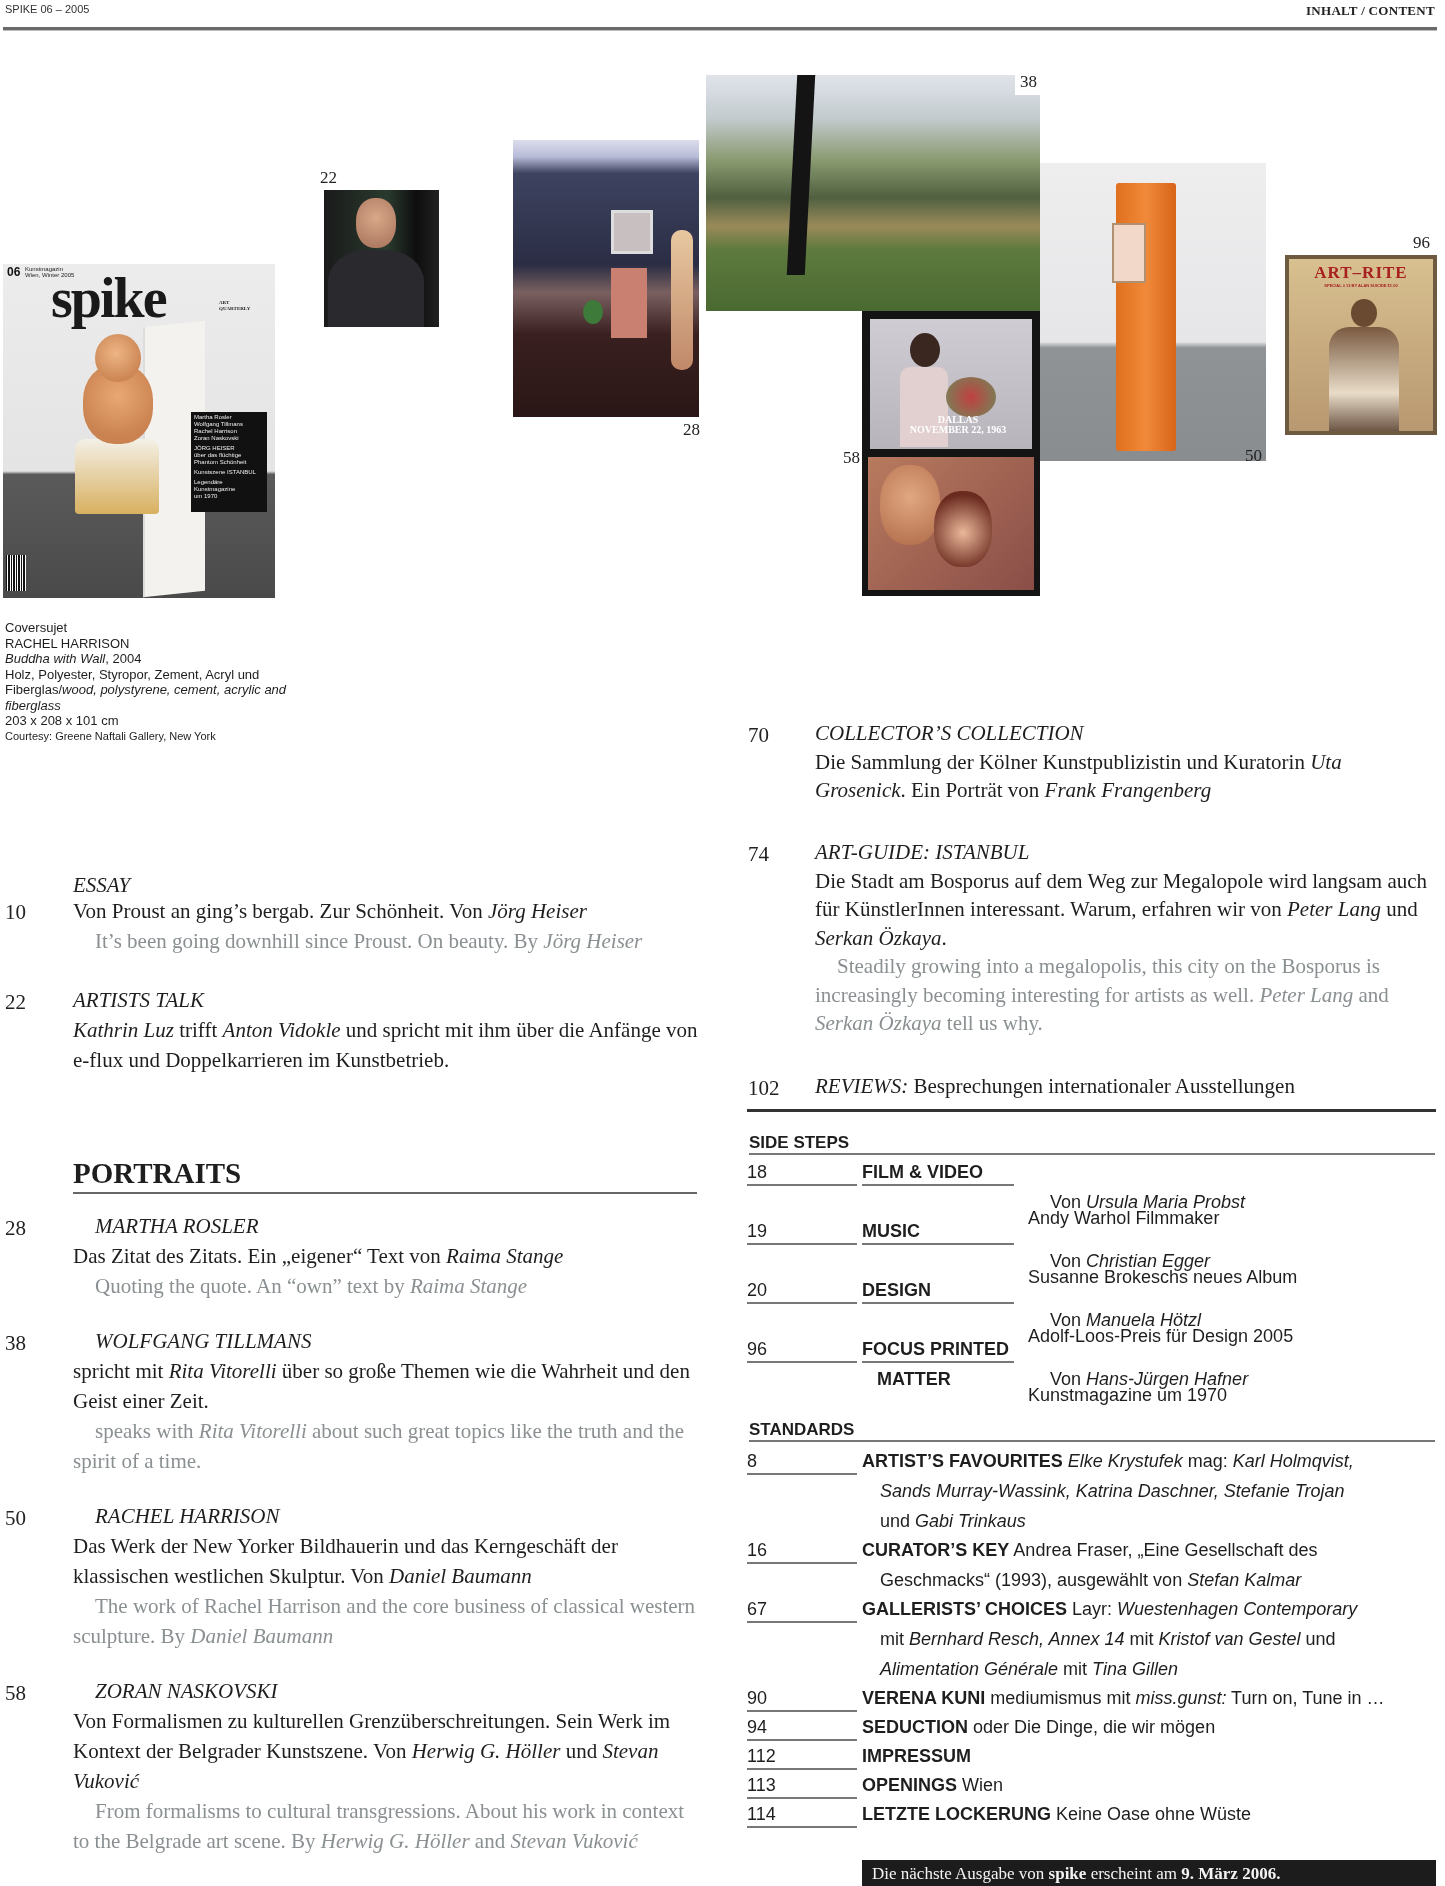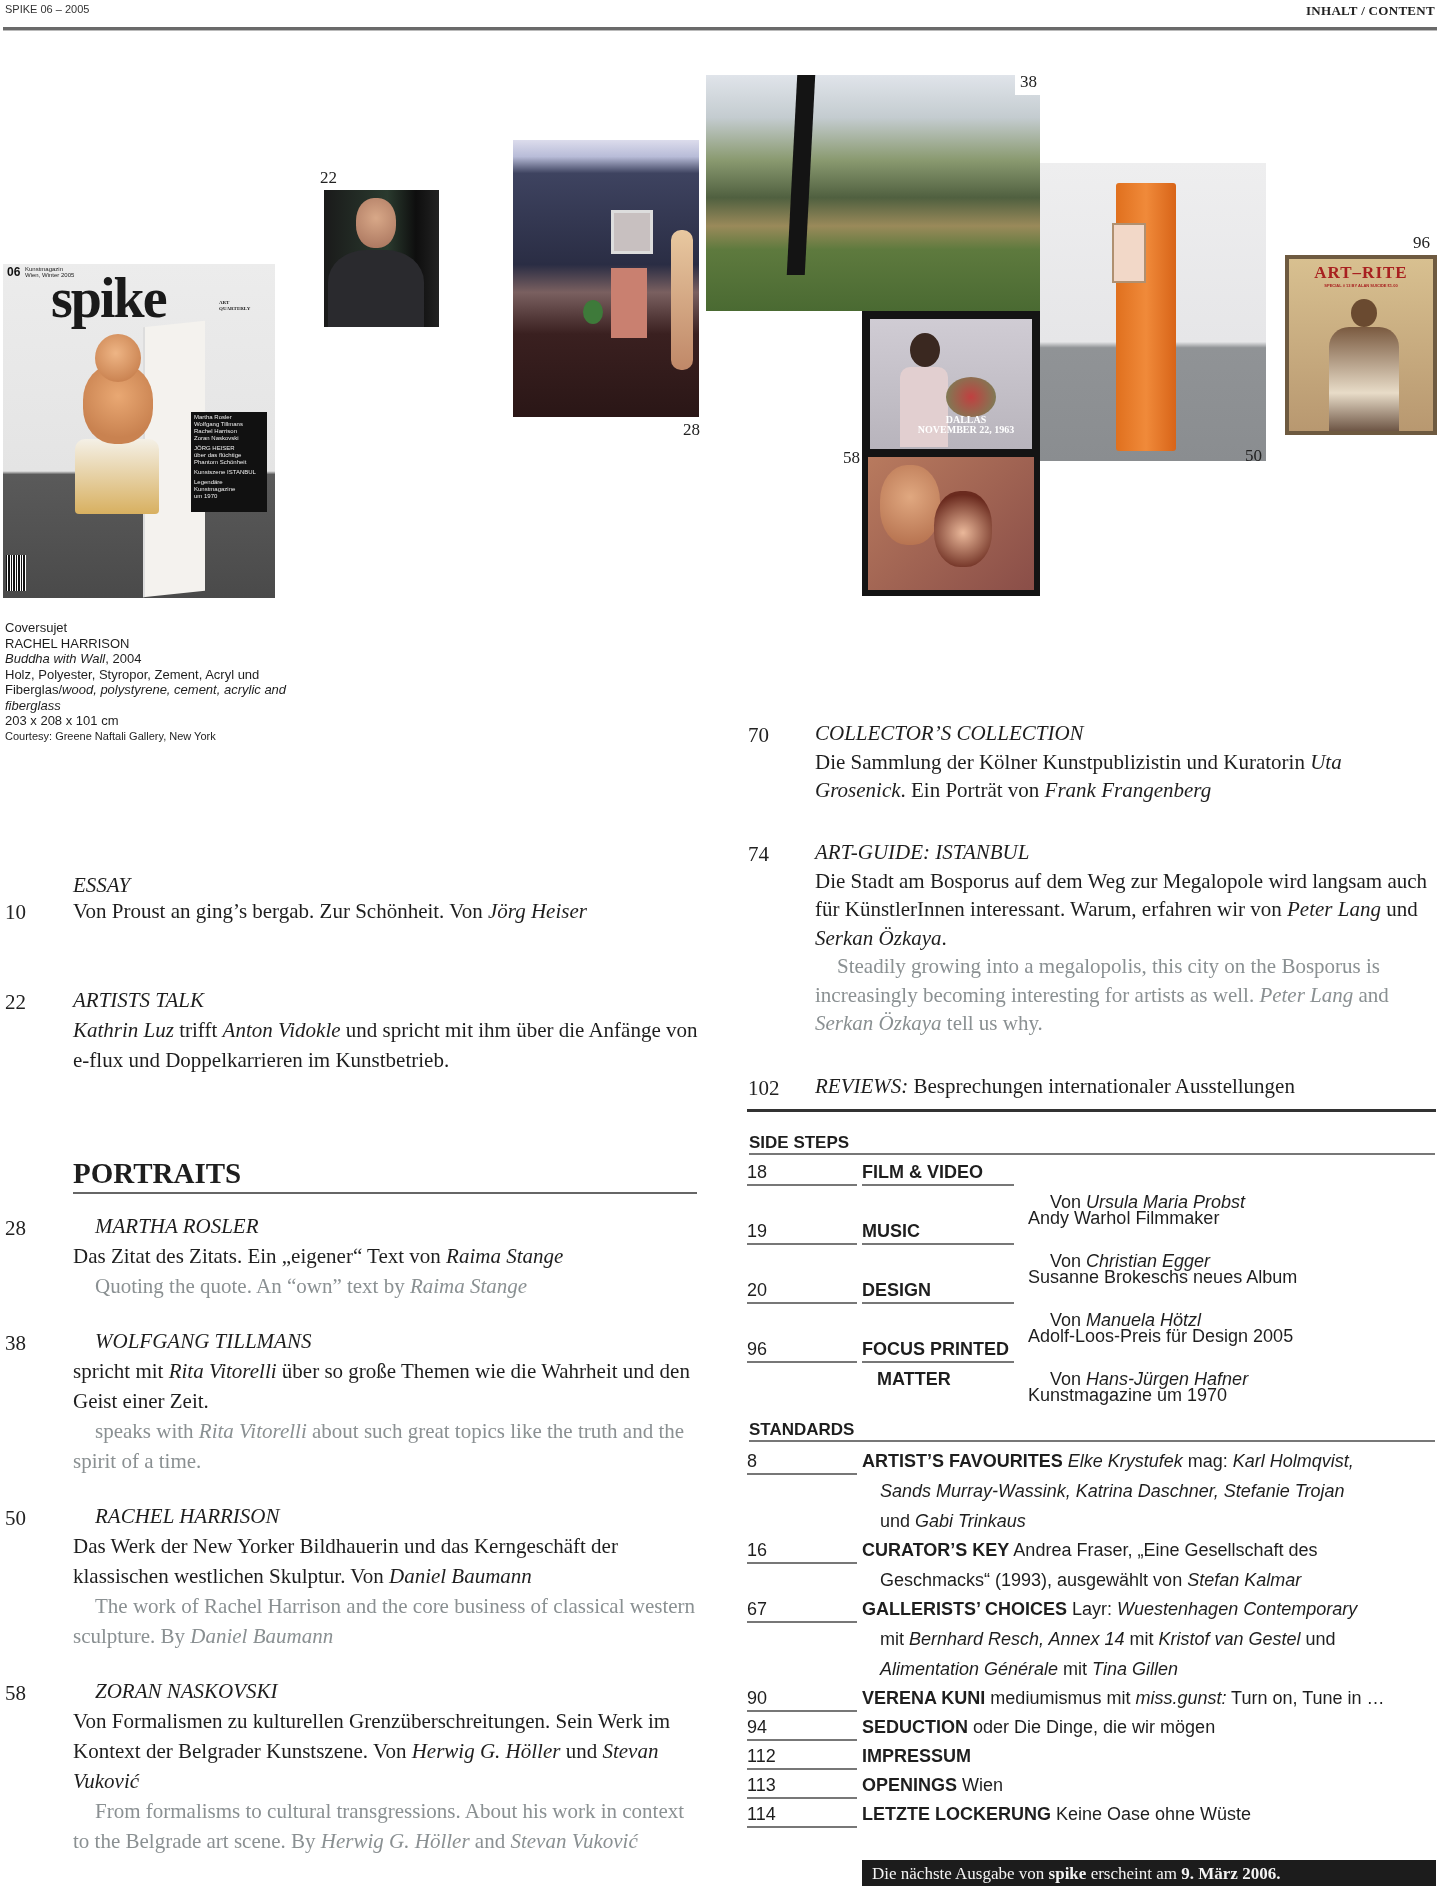--- a/index.html
+++ b/index.html
@@ -110,21 +110,21 @@
   <div style="position:absolute;left:86px;top:0;width:18px;height:200px;background:#141414;transform:skewX(-3deg);"></div>
 </div>
 <div style="position:absolute;left:1015px;top:73px;width:25px;height:22px;background:#fff;"></div>
 <div class="pnum" style="left:1020px;top:72px;">38</div>
 
 <div class="img" style="left:862px;top:311px;width:178px;height:285px;background:#141414;">
   <div style="position:absolute;left:8px;top:8px;width:162px;height:130px;background:linear-gradient(180deg,#d0ccd4,#b8b4bc);">
     <div style="position:absolute;left:40px;top:14px;width:30px;height:34px;border-radius:50%;background:#3a2820;"></div>
     <div style="position:absolute;left:30px;top:48px;width:48px;height:80px;background:#e2cfd0;border-radius:10px 10px 0 0;"></div>
     <div style="position:absolute;left:76px;top:58px;width:50px;height:40px;border-radius:50%;background:radial-gradient(circle,#c04040,#6e8a5a);"></div>
-    <div style="position:absolute;left:0;top:96px;width:176px;text-align:center;color:#fff;font:bold 10px 'Liberation Serif',serif;line-height:10px;padding-left:8px;"><span>DALLAS</span><br><span>NOVEMBER 22, 1963</span></div>
+    <div style="position:absolute;left:0;top:96px;width:176px;text-align:center;color:#fff;font:bold 10px 'Liberation Serif',serif;line-height:10px;"><span>DALLAS</span><br><span>NOVEMBER 22, 1963</span></div>
   </div>
   <div style="position:absolute;left:6px;top:146px;width:166px;height:133px;background:linear-gradient(135deg,#b87a5e 0%,#8a4e48 100%);">
     <div style="position:absolute;left:12px;top:8px;width:60px;height:80px;border-radius:45%;background:radial-gradient(circle at 50% 40%,#e0a880,#b06a48);"></div>
     <div style="position:absolute;left:66px;top:34px;width:58px;height:76px;border-radius:45%;background:radial-gradient(circle at 50% 55%,#eab89a,#6a2a1e 75%);"></div>
   </div>
 </div>
 <div class="pnum" style="left:843px;top:448px;">58</div>
 
 <div class="img" style="left:1040px;top:163px;width:226px;height:298px;background:linear-gradient(180deg,#eeeeef 0%,#e6e6e8 60%,#909396 62%,#8a8d90 100%);">
   <div style="position:absolute;left:76px;top:20px;width:60px;height:268px;background:linear-gradient(90deg,#e0701e,#f08a3a 50%,#d86418);border-radius:3px;"></div>
@@ -146,20 +146,21 @@
   <div><i>Buddha with Wall</i><span>, 2004</span></div>
   <div><span>Holz, Polyester, Styropor, Zement, Acryl und Fiberglas/</span><i>wood, polystyrene, cement, acrylic and fiberglass</i></div>
   <div>203 x 208 x 101 cm</div>
   <div class="small">Courtesy: Greene Naftali Gallery, New York</div>
 </div>
 
 <div class="ltext" style="top:870px;"><i>ESSAY</i></div>
 <div class="lnum" style="top:900px;">10</div>
 <div class="ltext" style="top:896px;">
   <div><span>Von Proust an ging’s bergab. Zur Schönheit. Von </span><i>Jörg Heiser</i></div>
+  <div class="grey indent"><span>It’s been going downhill since Proust. On beauty. By </span><i>Jörg Heiser</i></div>
 </div>
 
 <div class="lnum" style="top:990px;">22</div>
 <div class="ltext" style="top:985px;">
   <div><i>ARTISTS TALK</i></div>
   <div><i>Kathrin Luz</i><span> trifft </span><i>Anton Vidokle</i><span> und spricht mit ihm über die Anfänge von e-flux und Doppelkarrieren im Kunstbetrieb.</span></div>
 </div>
 
 <div class="sec-title">PORTRAITS</div>
 

